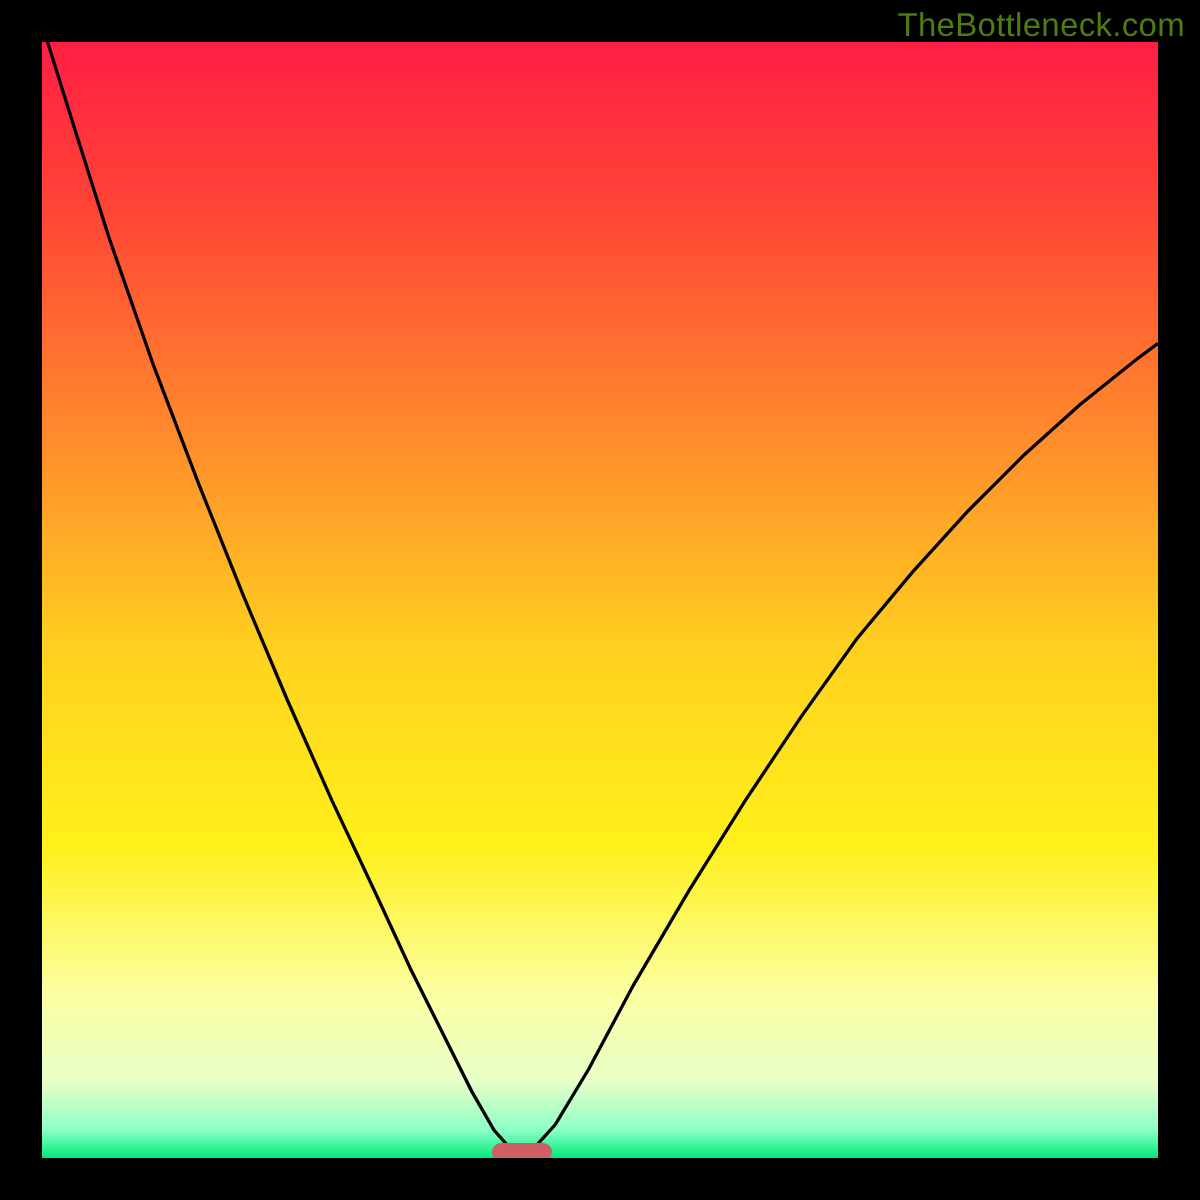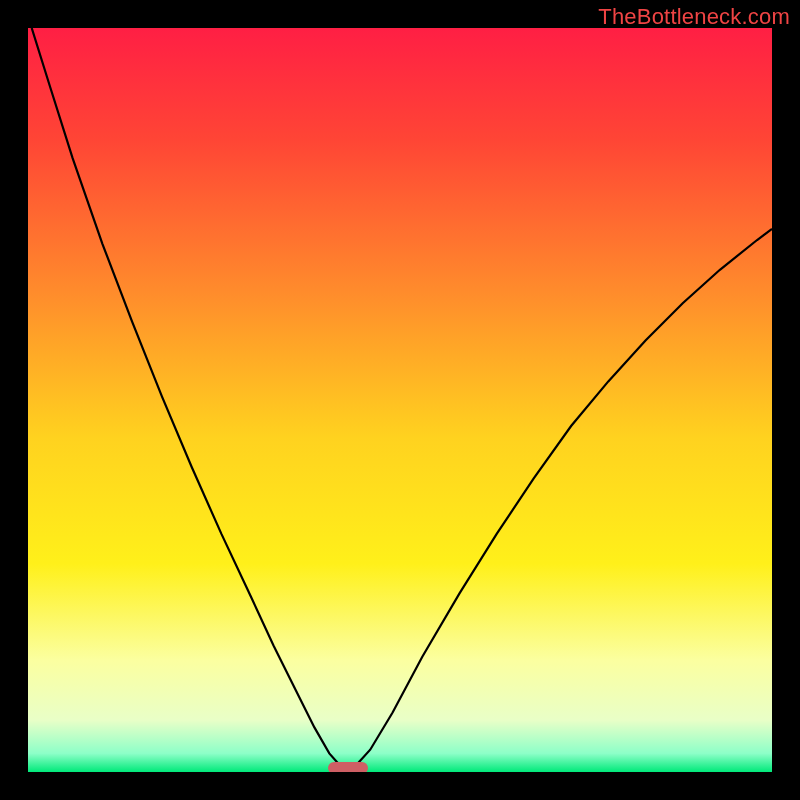--- a/index.html
+++ b/index.html
@@ -22,21 +22,21 @@
     left: 28px;
     top: 28px;
     width: 744px;
     height: 744px;
     overflow: hidden;
   }
   .watermark {
     position: absolute;
     top: 4px;
     right: 10px;
-    color: #ef4444;
+    color: #4d7c0f;
     font-size: 22px;
     font-weight: 500;
     letter-spacing: 0.2px;
   }
   .marker {
     position: absolute;
     width: 40px;
     height: 12px;
     border-radius: 6px;
     transform: translate(-50%, -50%);

